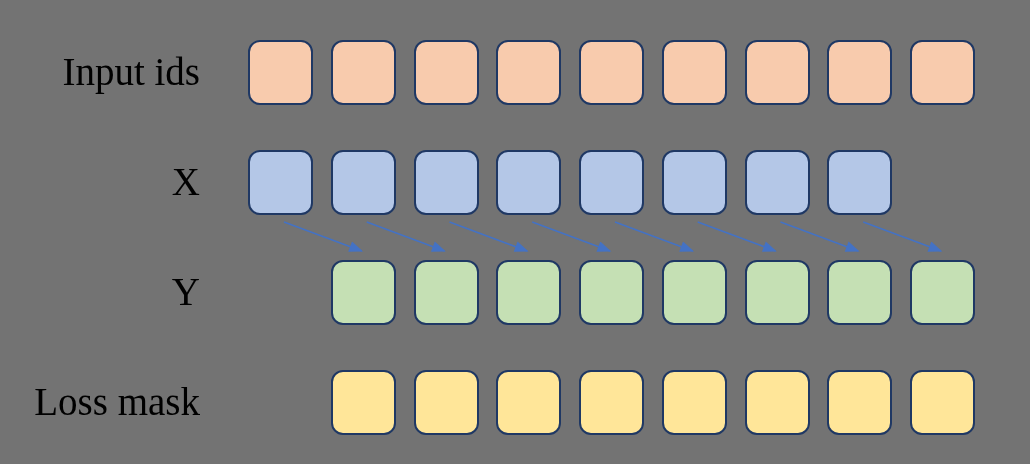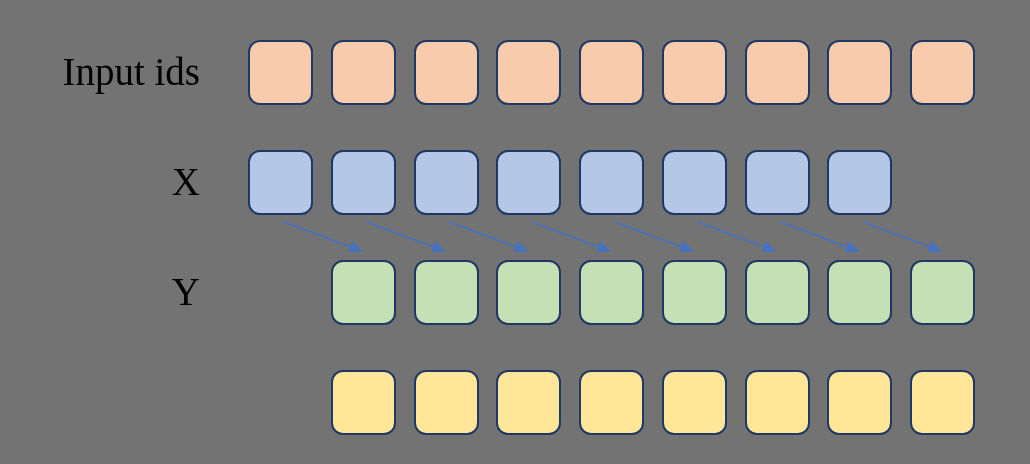--- a/index.html
+++ b/index.html
@@ -60,20 +60,21 @@
         <line x1="615" y1="222" x2="692.75" y2="251" stroke="#4472C4" stroke-width="1.6" marker-end="url(#ah)"></line>
         <line x1="697.75" y1="222" x2="775.5" y2="251" stroke="#4472C4" stroke-width="1.6" marker-end="url(#ah)"></line>
         <line x1="780.5" y1="222" x2="858.25" y2="251" stroke="#4472C4" stroke-width="1.6" marker-end="url(#ah)"></line>
         <line x1="863.25" y1="222" x2="941" y2="251" stroke="#4472C4" stroke-width="1.6" marker-end="url(#ah)"></line>
       </g>
   </svg>
 
   <div class="row-label" id="label-0" style="top: 72.5px; color: rgb(0, 0, 0);">Input ids</div>
   <div class="row-label" id="label-1" style="top: 182.5px; color: rgb(0, 0, 0);">X</div>
   <div class="row-label" id="label-2" style="top: 292.5px; color: rgb(0, 0, 0);">Y</div>
+  <div class="row-label" id="label-3" style="top: 402.5px; color: rgb(0, 0, 0);">Loss mask</div>
 
   <div id="box-layer">
       <div class="token-box" style="left: 248px; top: 40px; background: rgb(248, 203, 173); border-color: rgb(31, 56, 100);"></div>
       <div class="token-box" style="left: 330.75px; top: 40px; background: rgb(248, 203, 173); border-color: rgb(31, 56, 100);"></div>
       <div class="token-box" style="left: 413.5px; top: 40px; background: rgb(248, 203, 173); border-color: rgb(31, 56, 100);"></div>
       <div class="token-box" style="left: 496.25px; top: 40px; background: rgb(248, 203, 173); border-color: rgb(31, 56, 100);"></div>
       <div class="token-box" style="left: 579px; top: 40px; background: rgb(248, 203, 173); border-color: rgb(31, 56, 100);"></div>
       <div class="token-box" style="left: 661.75px; top: 40px; background: rgb(248, 203, 173); border-color: rgb(31, 56, 100);"></div>
       <div class="token-box" style="left: 744.5px; top: 40px; background: rgb(248, 203, 173); border-color: rgb(31, 56, 100);"></div>
       <div class="token-box" style="left: 827.25px; top: 40px; background: rgb(248, 203, 173); border-color: rgb(31, 56, 100);"></div>

